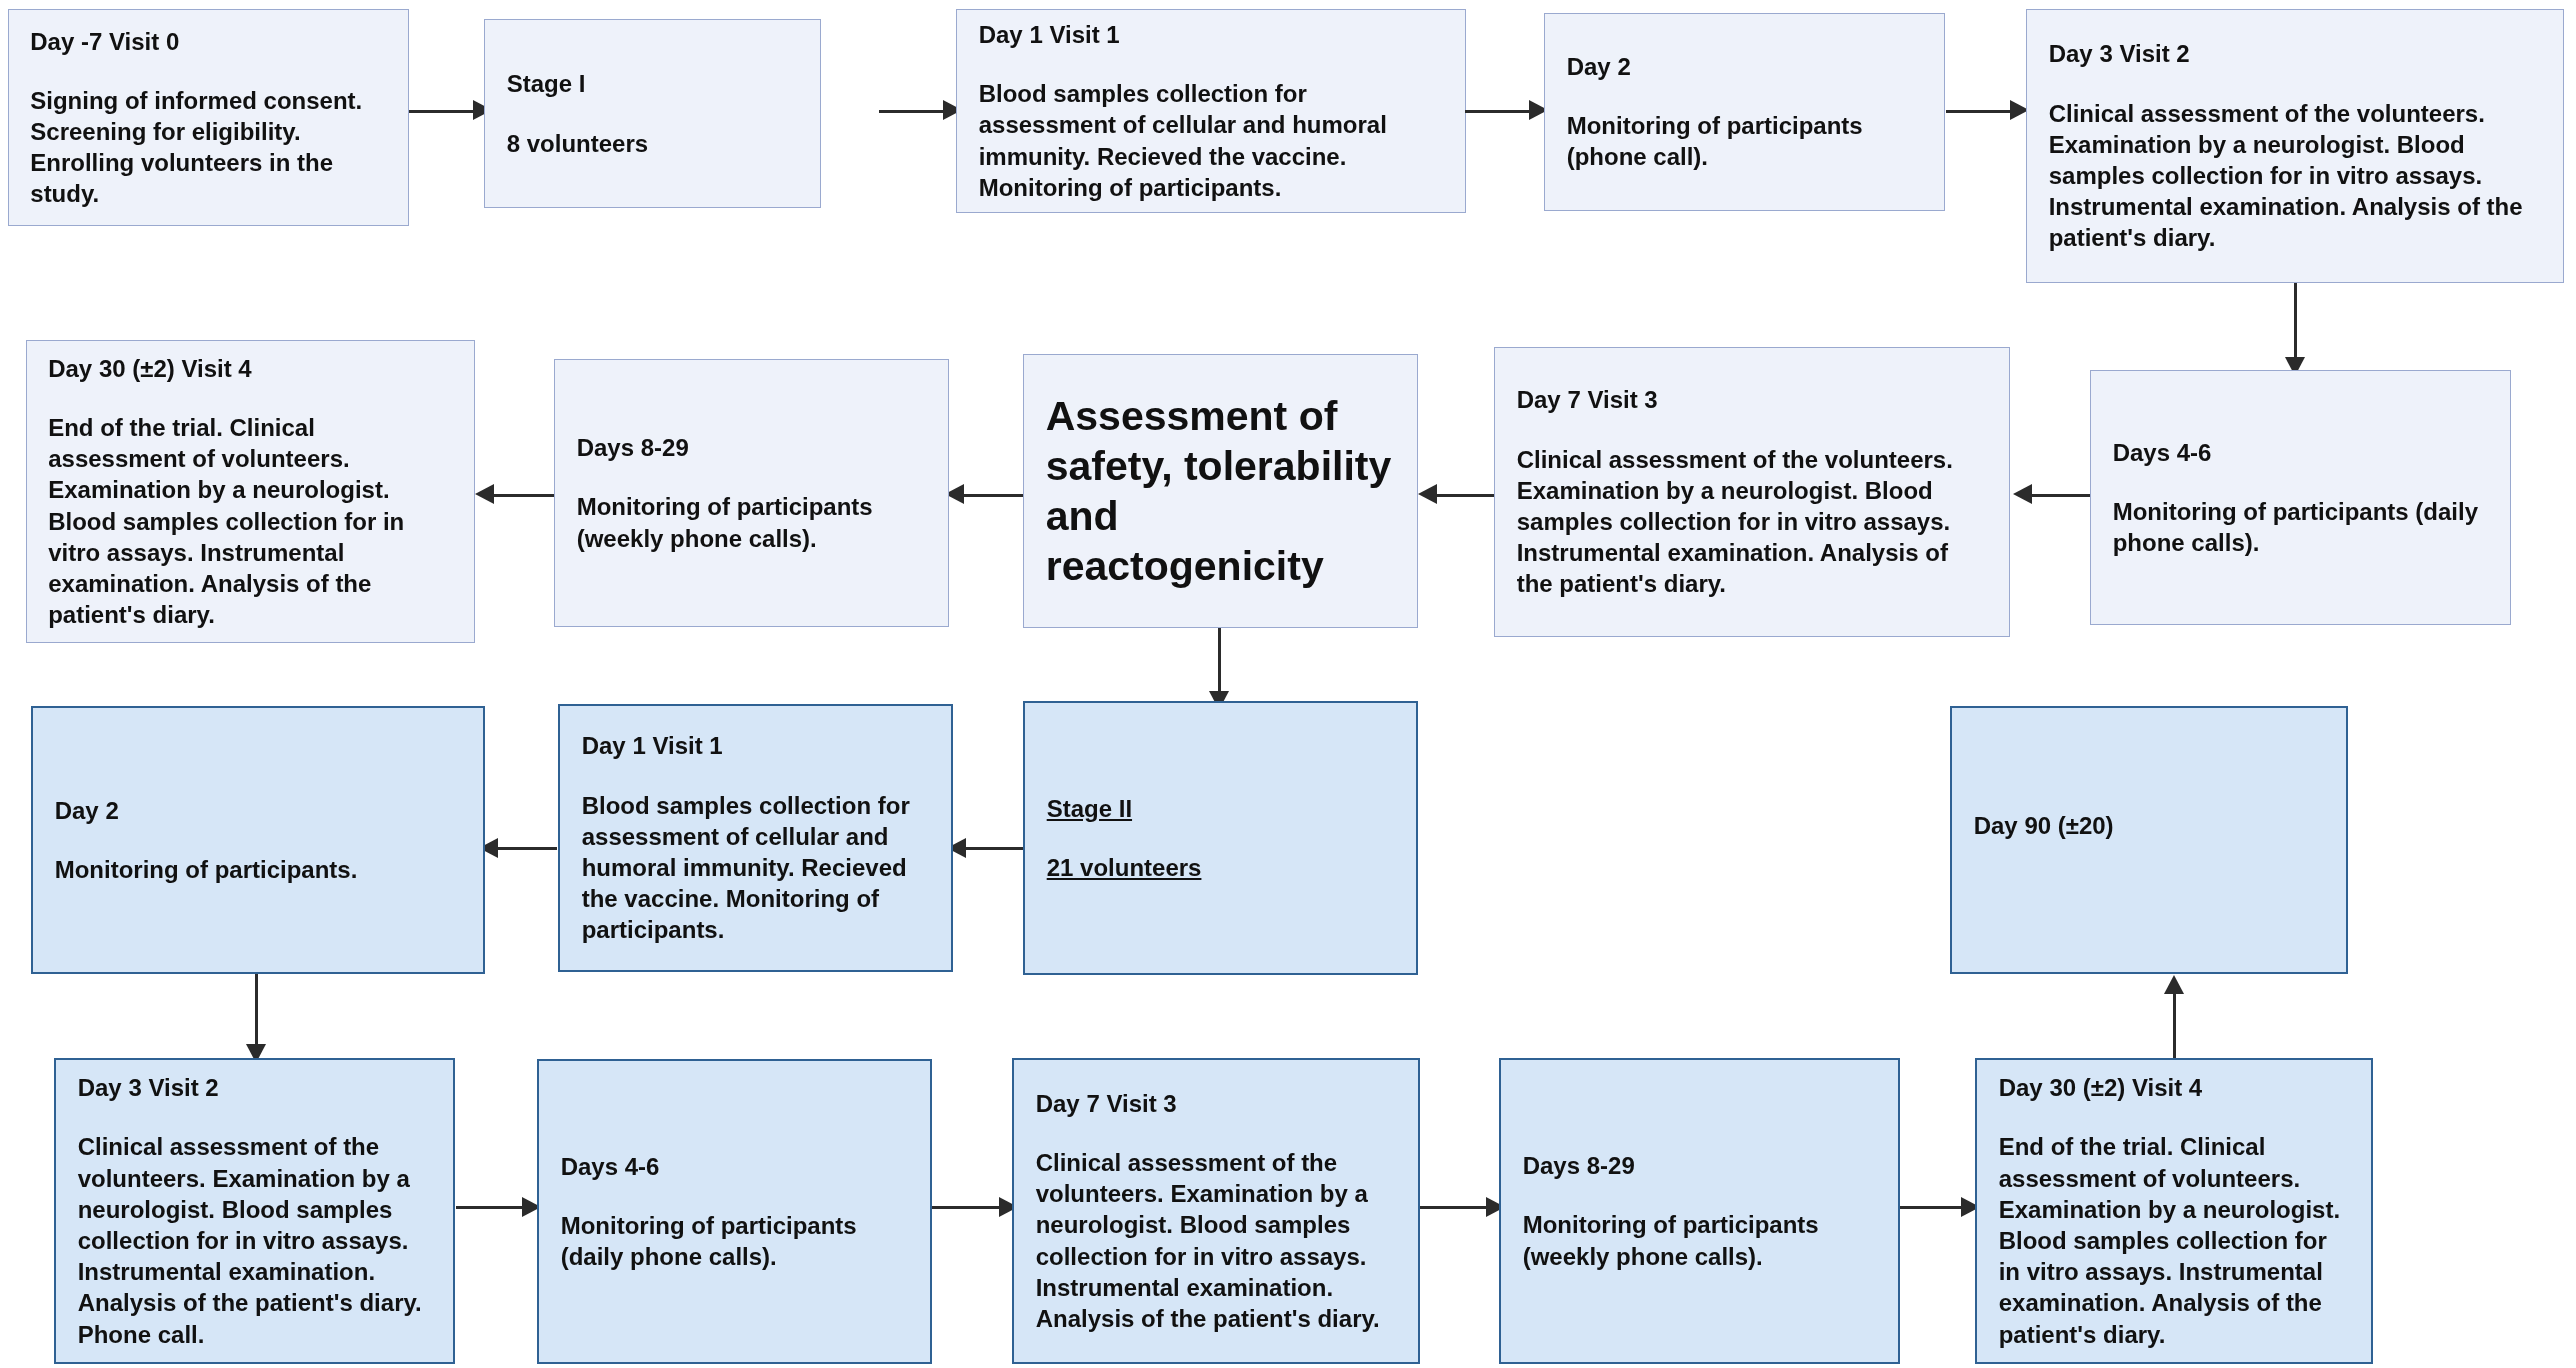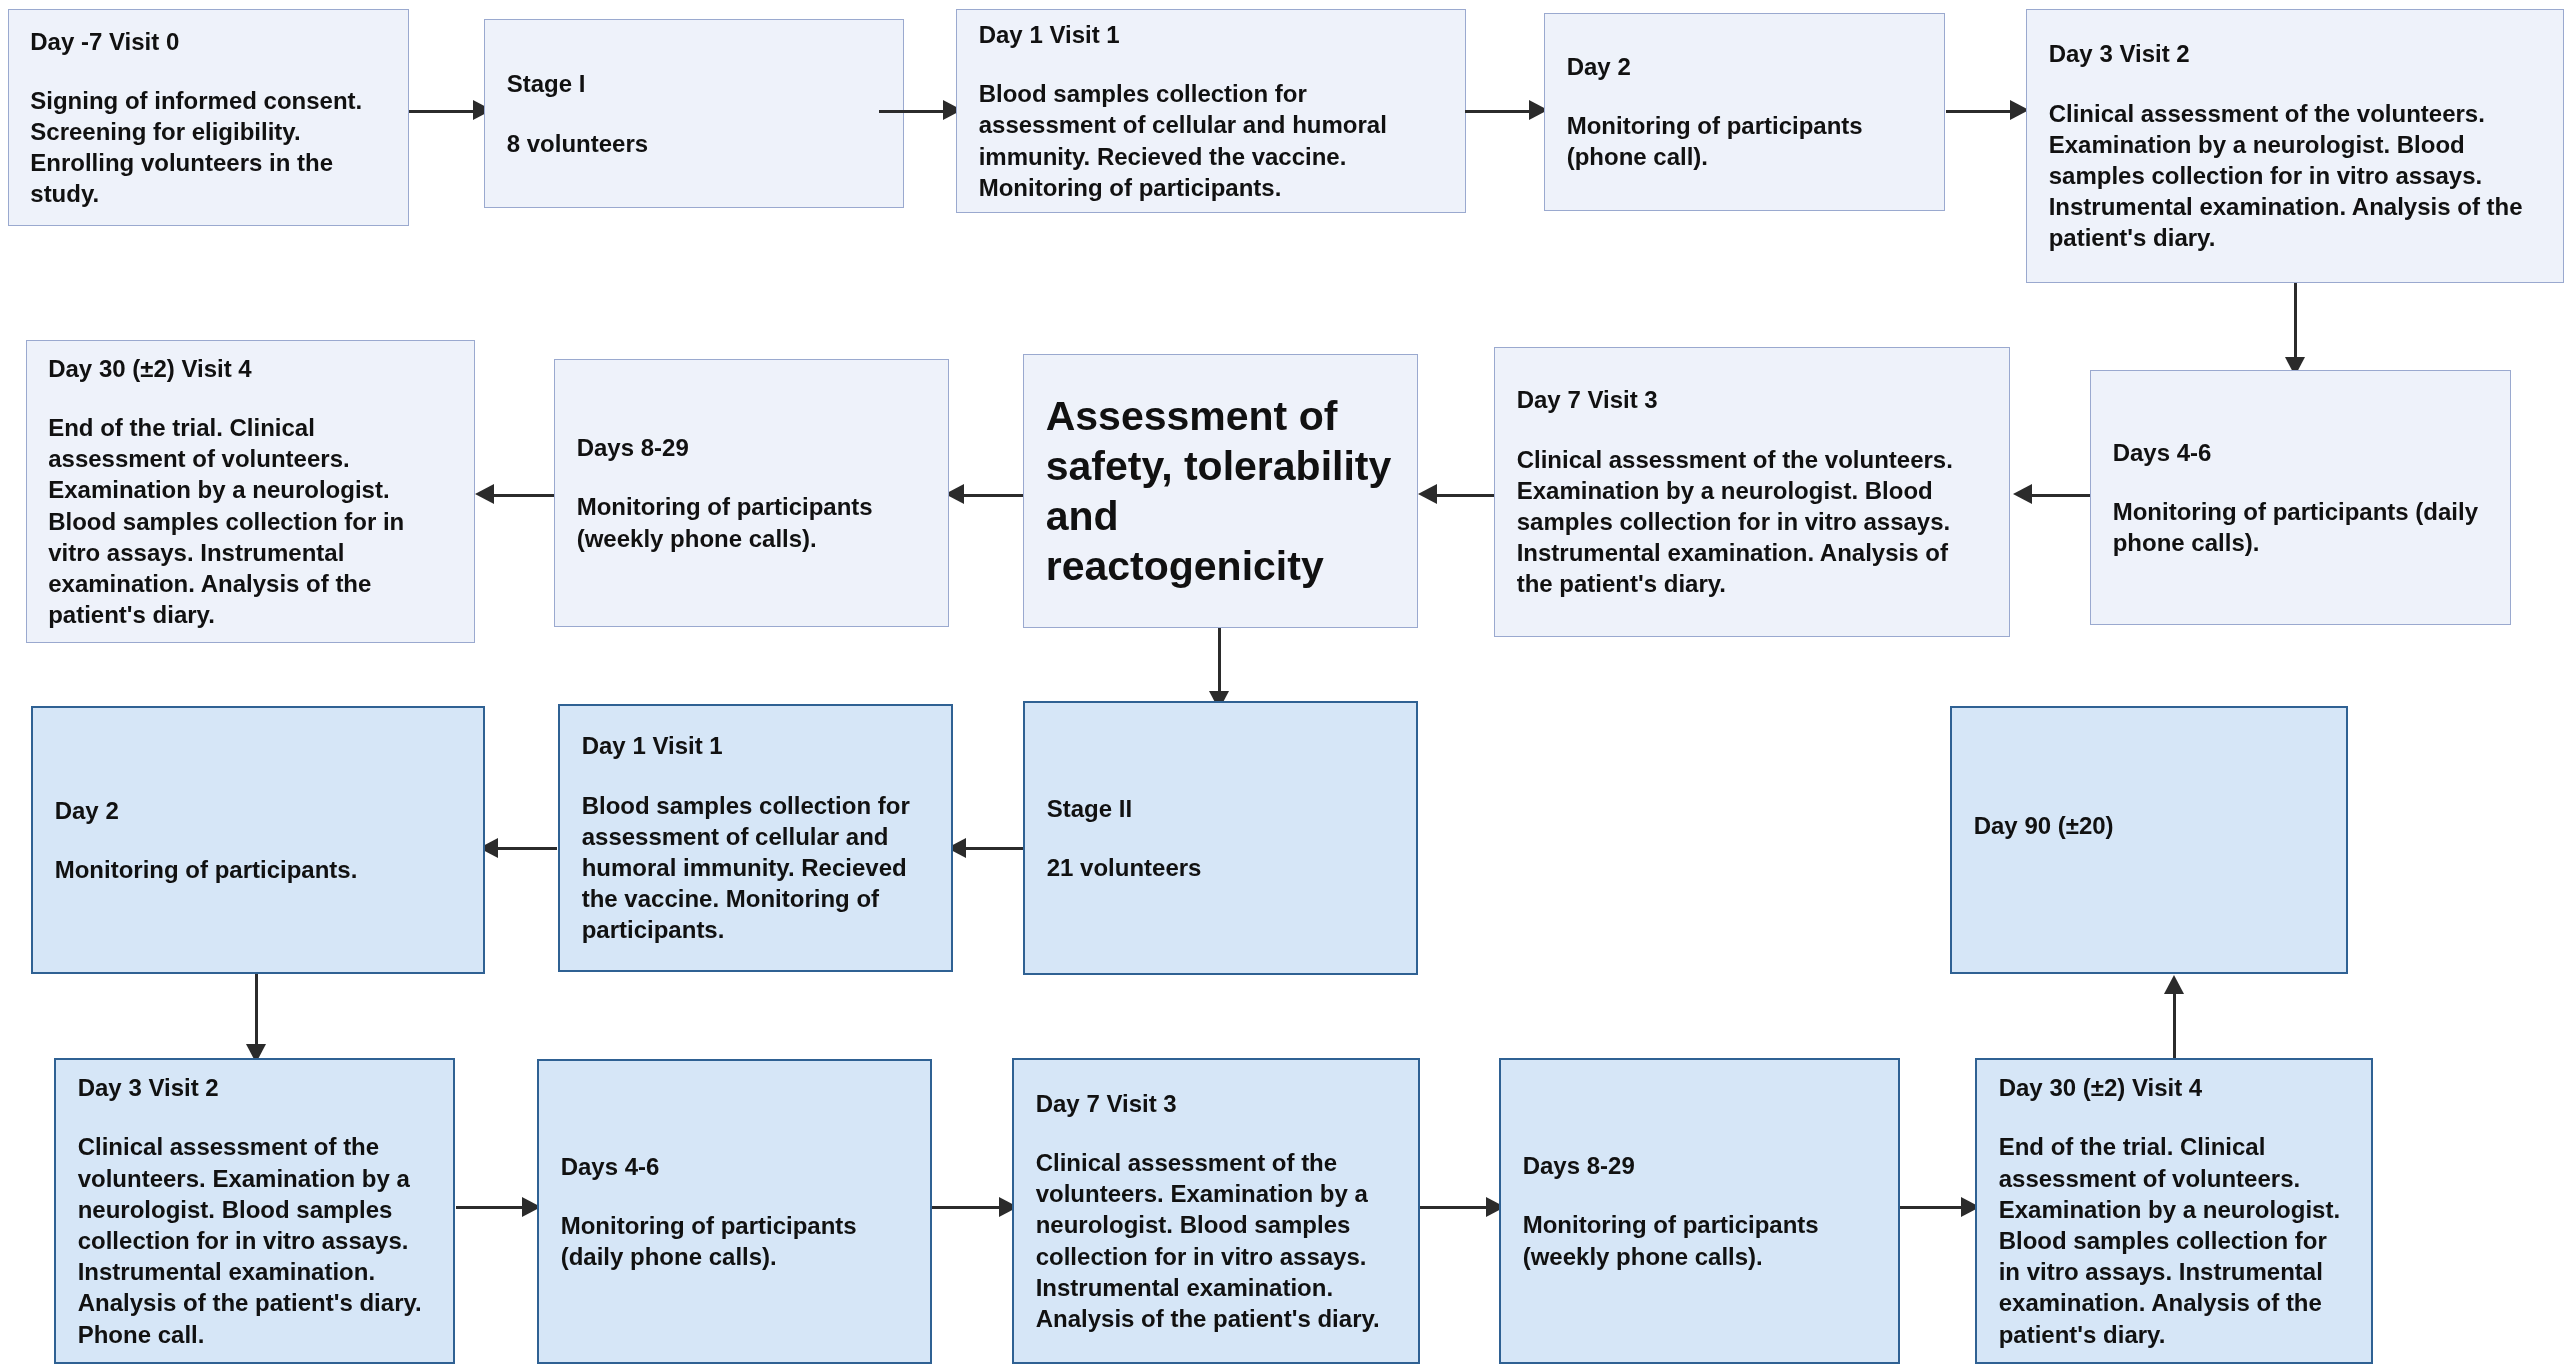--- a/index.html
+++ b/index.html
@@ -93,21 +93,21 @@
 <div id="canvas">
 
   <div class="node stage1" style="left:7.6px; top:9px; width:401px; height:217px;">
     <p class="title">Day -7 Visit 0</p>
     <p class="body">Signing of informed consent. Screening for eligibility. Enrolling volunteers in the study.</p>
   </div>
 
   <div class="conn h" style="left:409px; top:110px; width:70px;"></div>
   <div class="arrowhead right" style="left:473px; top:100px;"></div>
 
-  <div class="node stage1" style="left:484px; top:19px; width:420px; height:189px;">
+  <div class="node stage1" style="left:484px; top:19px; width:337px; height:189px;">
     <p class="title">Stage I</p>
     <p class="body">8 volunteers</p>
   </div>
 
   <div class="conn h" style="left:879px; top:110px; width:70px;"></div>
   <div class="arrowhead right" style="left:943px; top:100px;"></div>
 
   <div class="node stage1" style="left:956px; top:9px; width:510px; height:204px;">
     <p class="title">Day 1 Visit 1</p>
     <p class="body">Blood samples collection for assessment of cellular and humoral immunity. Recieved the vaccine. Monitoring of participants.</p>
@@ -164,21 +164,21 @@
   <div class="arrowhead left" style="left:475px; top:484px;"></div>
 
   <div class="node stage1" style="left:25.5px; top:340px; width:449px; height:303px;">
     <p class="title">Day 30 (±2) Visit 4</p>
     <p class="body">End of the trial. Clinical assessment of volunteers. Examination by a neurologist. Blood samples collection for in vitro assays. Instrumental examination. Analysis of the patient's diary.</p>
   </div>
 
   <div class="conn v" style="left:1218px; top:628px; width:3.2px; height:73px;"></div>
   <div class="arrowhead down" style="left:1209px; top:691px;"></div>
 
-  <div class="node stage2" style="left:1023px; top:701px; width:395px; height:274px;">
+  <div class="node stage2" style="left:1023px; top:701px; width:395px; height:274px;text-decoration:underline;">
     <p class="title">Stage II</p>
     <p class="body">21 volunteers</p>
   </div>
 
   <div class="conn h" style="left:953px; top:847px; width:70px;"></div>
   <div class="arrowhead left" style="left:947px; top:838px;"></div>
 
   <div class="node stage2" style="left:558px; top:704px; width:395px; height:268px;">
     <p class="title">Day 1 Visit 1</p>
     <p class="body">Blood samples collection for assessment of cellular and humoral immunity. Recieved the vaccine. Monitoring of participants.</p>

